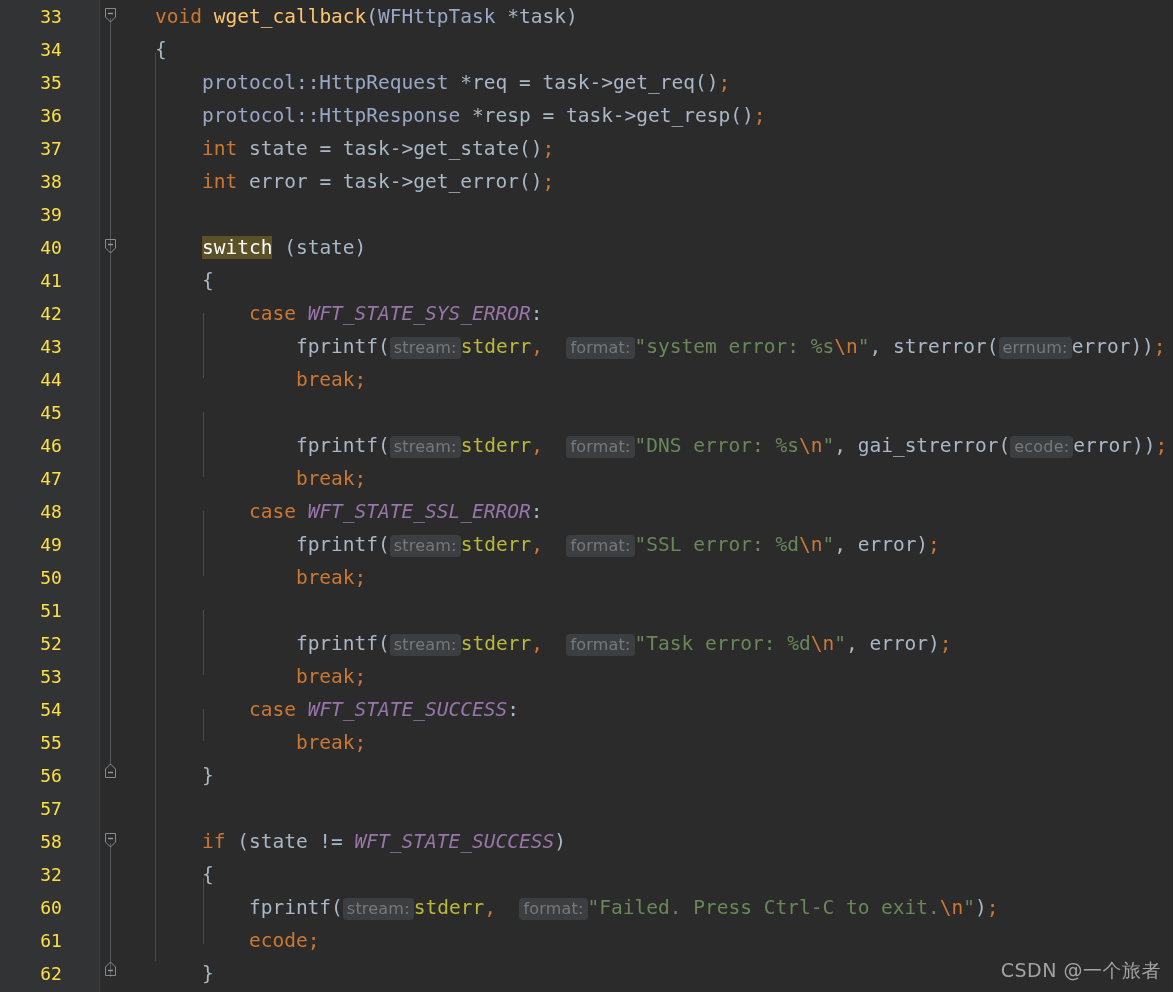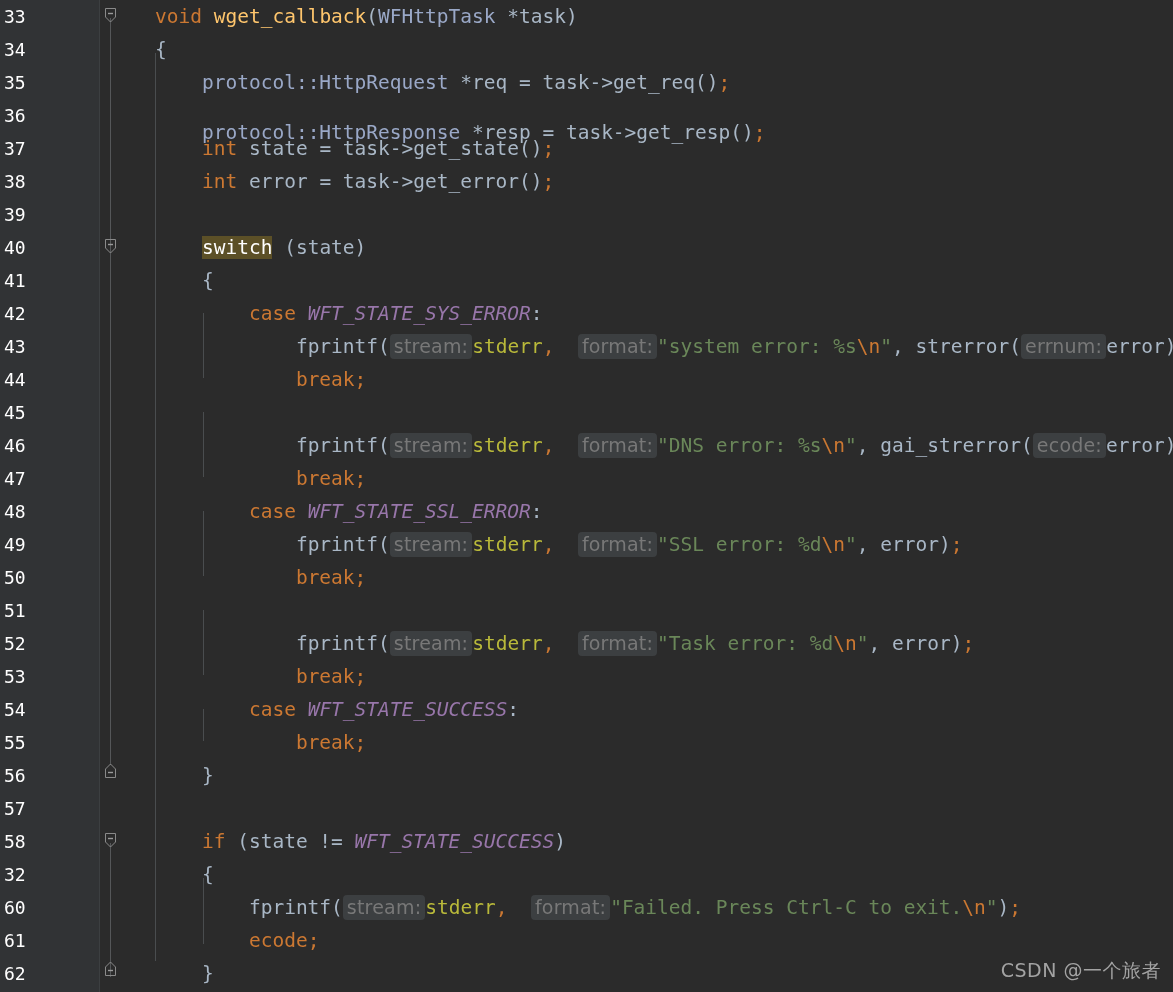--- a/index.html
+++ b/index.html
@@ -22,24 +22,24 @@
   
   #gutter {
     position: absolute;
     left: 0; top: 0;
     width: 100px; height: 992px;
     background: #313335;
     border-right: 1px solid #3c3f41;
   }
   .lineno {
     position: absolute;
-    left: 4px;
+    left: 12px;
     width: 78px;
-    text-align: left;
-    color: #ffffff;
+    text-align: center;
+    color: #fde047;
     font-size: 18px;
     font-family: "DejaVu Sans Mono", "Liberation Mono", monospace;
     line-height: 33px;
     height: 33px;
   }
 
   
   #foldcol {
     position: absolute;
     left: 100px; top: 0;
@@ -95,21 +95,21 @@
   .macro    { color: #9876aa; font-style: italic; }  
   .global   { color: #b9b93a; }
   .kwhl     { color: #ffffff; background: #5c5027; }  
 
   
   .hint {
     color: #787878;
     background: #3c3f41;
     border-radius: 4px;
     padding: 1px 4px 2px 4px;
-    font-size: 19px;
+    font-size: 16px;
     font-family: "DejaVu Sans", "Liberation Sans", sans-serif;
     letter-spacing: 0.2px;
   }
 
   
   #watermark {
     position: absolute;
     right: 12px; bottom: 8px;
     color: #a3a3a3;
     font-size: 19px;
@@ -207,21 +207,21 @@
     <div class="guide" style="left:81px; top:610px; height:65px"></div>
     <div class="guide" style="left:81px; top:709px; height:32px"></div>
     <div class="guide" style="left:81px; top:878px; height:66px"></div>
 
     <div class="row" style="top:0px; left:33px"><span class="kw">void</span><span class="plain"> </span><span class="fn">wget_callback</span><span class="plain">(</span><span class="type">WFHttpTask</span><span class="plain"> *task</span><span class="plain">)</span></div>
 
     <div class="row" style="top:33px; left:33px"><span class="brace">{</span></div>
 
     <div class="row" style="top:66px; left:33px"><span class="plain">    </span><span class="type">protocol::HttpRequest</span><span class="plain"> *req = task-&gt;get_req()</span><span class="semi">;</span></div>
 
-    <div class="row" style="top:116px; left:33px"><span class="plain">    </span><span class="type">protocol::HttpResponse</span><span class="plain"> *resp = task-&gt;get_resp()</span><span class="semi">;</span></div>
+    <div class="row" style="top:99px; left:33px"><span class="plain">    </span><span class="type">protocol::HttpResponse</span><span class="plain"> *resp = task-&gt;get_resp()</span><span class="semi">;</span></div>
 
     <div class="row" style="top:132px; left:33px"><span class="plain">    </span><span class="kw">int</span><span class="plain"> state = task-&gt;get_state()</span><span class="semi">;</span></div>
 
     <div class="row" style="top:165px; left:33px"><span class="plain">    </span><span class="kw">int</span><span class="plain"> error = task-&gt;get_error()</span><span class="semi">;</span></div>
 
     <div class="row" style="top:198px; left:33px"></div>
 
     <div class="row" style="top:231px; left:33px"><span class="plain">    </span><span class="kwhl">switch</span><span class="plain"> (state)</span></div>
 
     <div class="row" style="top:264px; left:33px"><span class="plain">    </span><span class="brace">{</span></div>

